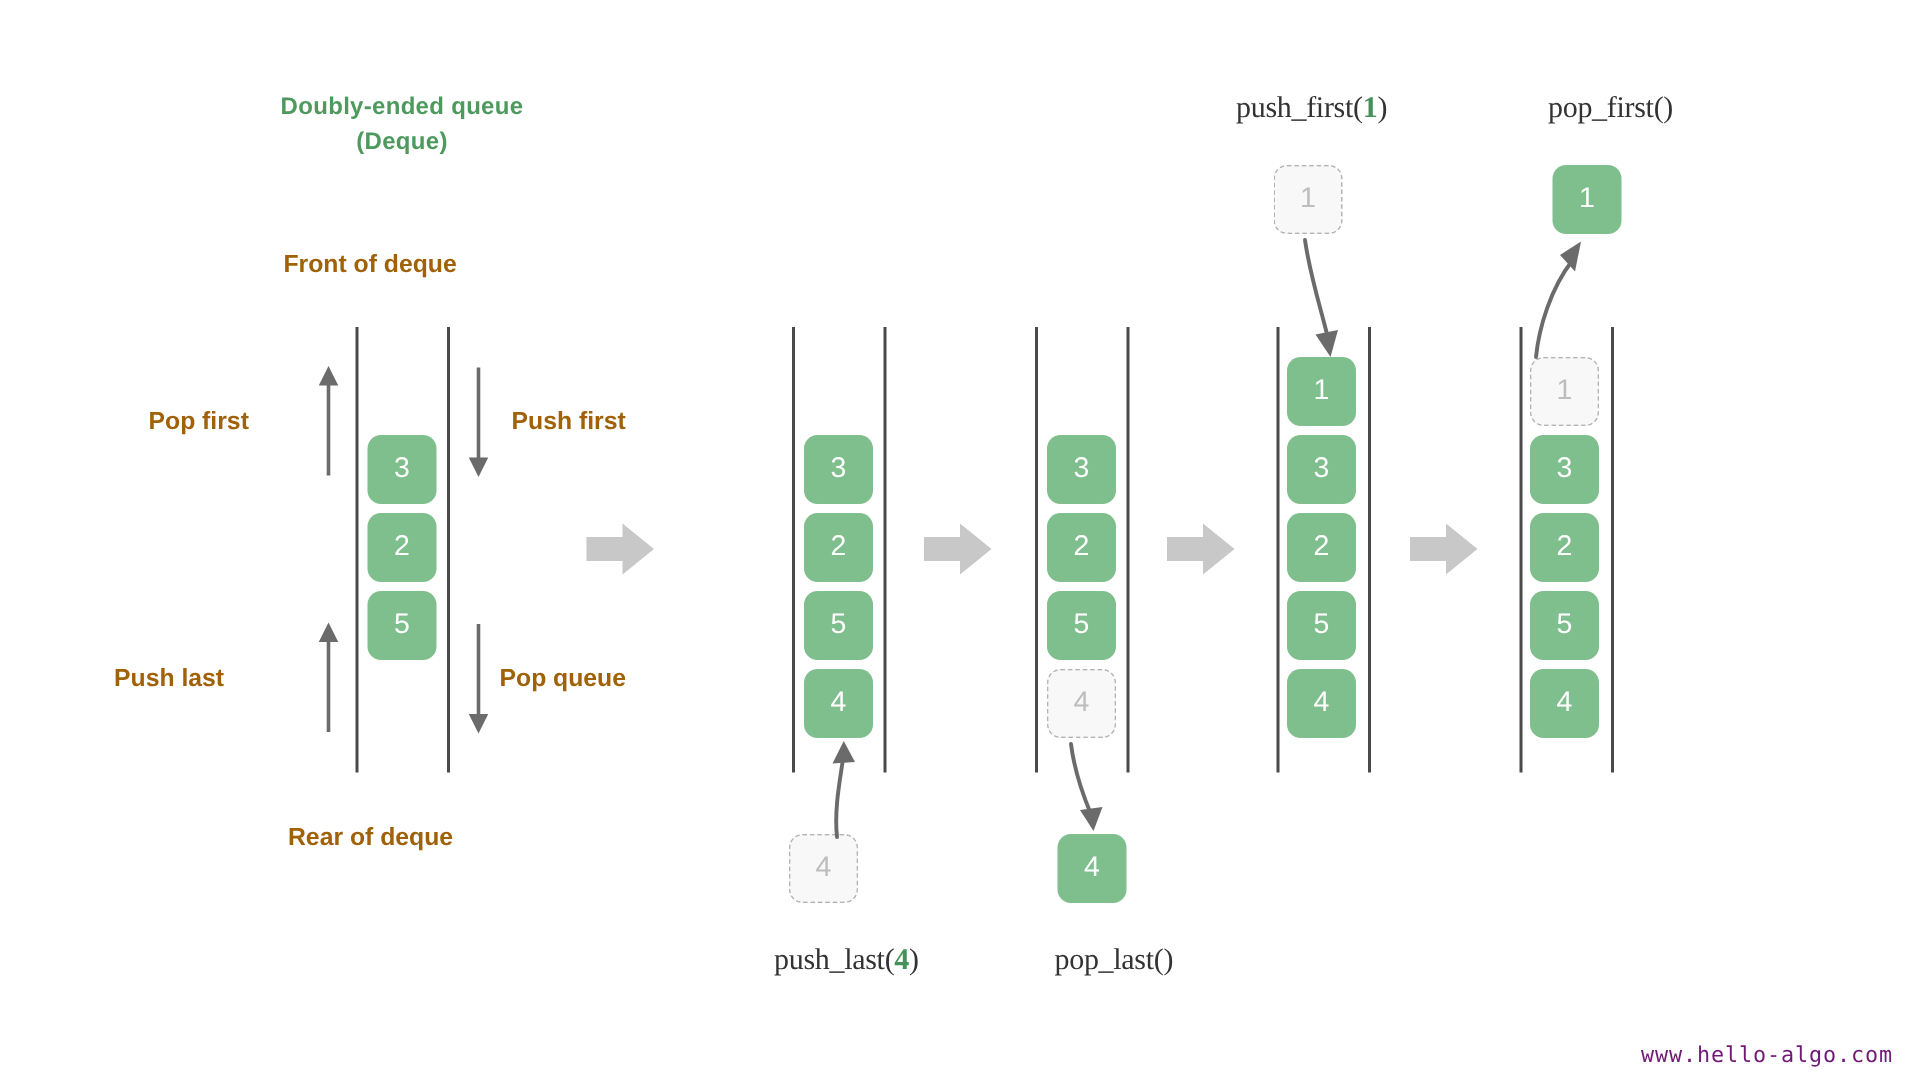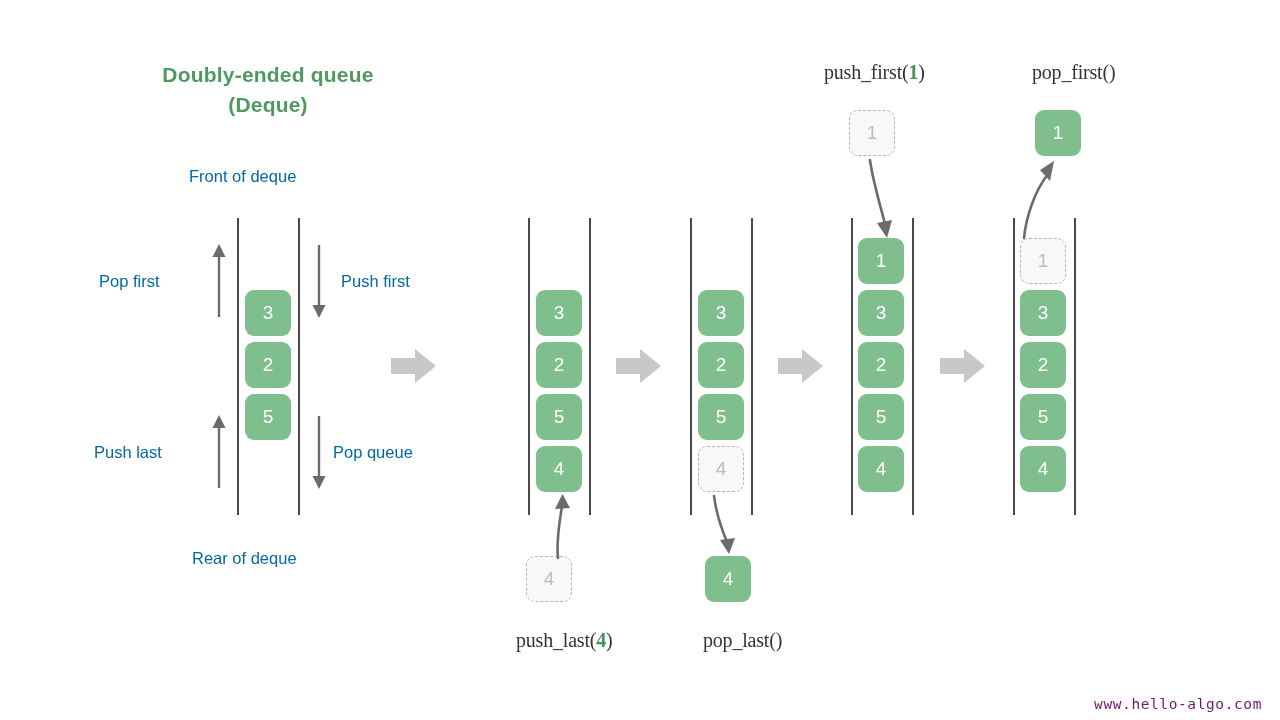--- a/index.html
+++ b/index.html
@@ -7,26 +7,26 @@
     width: 1280px; height: 720px;
     background: #ffffff;
     font-family: "Liberation Sans", sans-serif;
     overflow: hidden;
   }
   #canvas { position: relative; width: 1280px; height: 720px; }
 
   
   .title {
     position: absolute; text-align: center;
-    color: #4e9a5e; font-weight: bold; font-size: 21px;
+    color: #4e9a5e; font-weight: bold; font-size: 16px;
     letter-spacing: .2px; line-height: 1.45;
   }
   .side-label {
-    position: absolute; color: #0369a1;
-    font-weight: normal; font-size: 16.5px; white-space: nowrap;
+    position: absolute; color: #a16207;
+    font-weight: bold; font-size: 16.5px; white-space: nowrap;
   }
   .op-label {
     position: absolute; color: #333333;
     font-family: Liberation Serif, serif;
     font-size: 20px; white-space: nowrap; letter-spacing: -.2px;
   }
   .op-label .hl { color: #45915a; font-weight: bold; }
   .watermark {
     position: absolute; right: 18px; bottom: 8px;
     color: #701a75; font-size: 14.5px; letter-spacing: .6px;
@@ -95,21 +95,21 @@
     </svg>
   </div>
   <div class="side-label" style="left:341px; top:272px;">Push first</div>
 
   <div class="tick-arrow" style="left:206px; top:414px;">
     <svg width="26" height="76" viewBox="0 0 26 76">
       <line x1="13" y1="74" x2="13" y2="12" stroke="#6b6b6b" stroke-width="2.4"></line>
       <polygon points="13,1 6.5,14 19.5,14" fill="#6b6b6b"></polygon>
     </svg>
   </div>
-  <div class="side-label" style="left:94px; top:443px;">Push last</div>
+  <div class="side-label" style="left:76px; top:443px;">Push last</div>
 
   <div class="tick-arrow" style="left:306px; top:414px;">
     <svg width="26" height="76" viewBox="0 0 26 76">
       <line x1="13" y1="2" x2="13" y2="64" stroke="#6b6b6b" stroke-width="2.4"></line>
       <polygon points="13,75 6.5,62 19.5,62" fill="#6b6b6b"></polygon>
     </svg>
   </div>
   <div class="side-label" style="left:333px; top:443px;">Pop queue</div>
 
   <div class="flow-arrow" style="left:391px; top:348px;">

